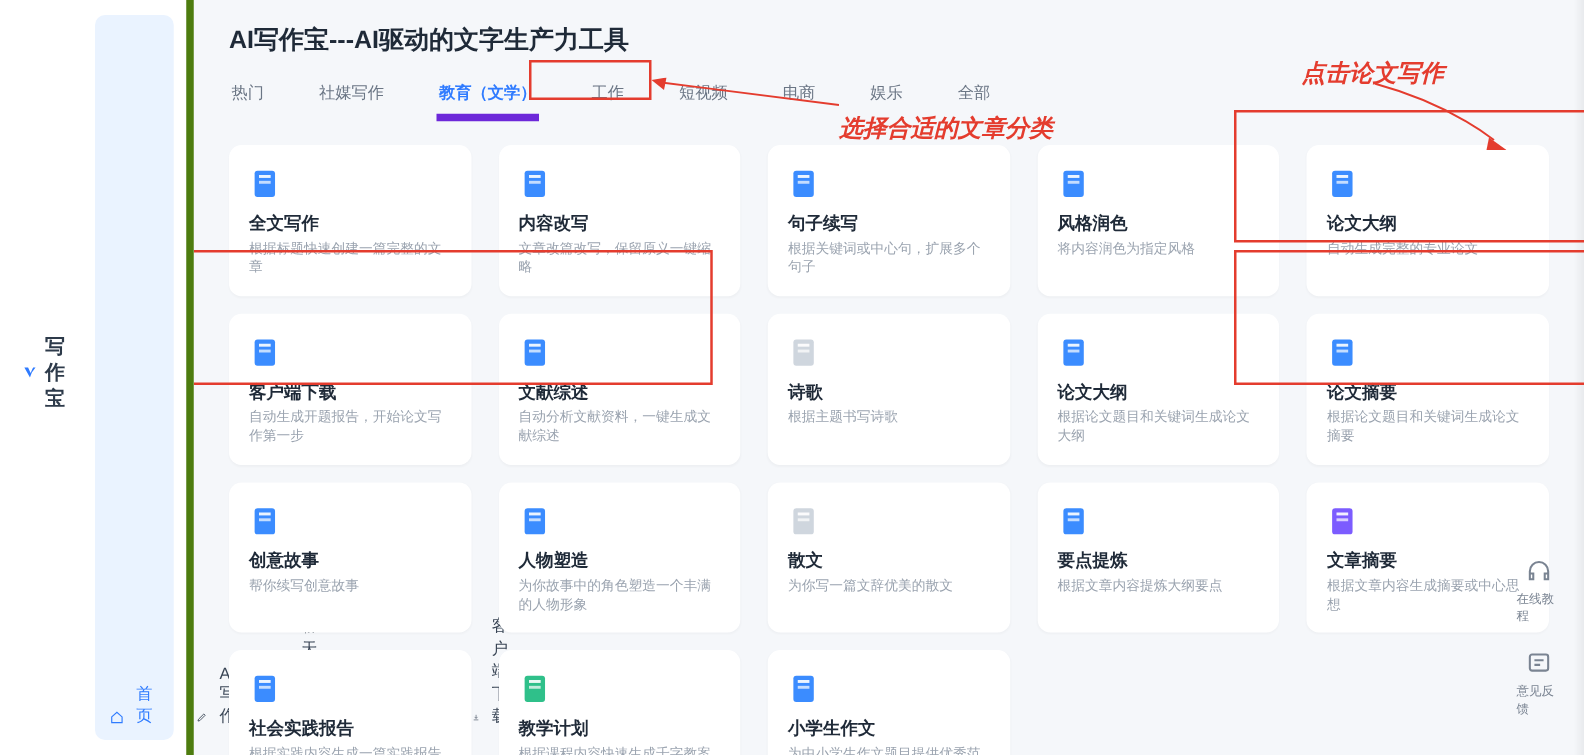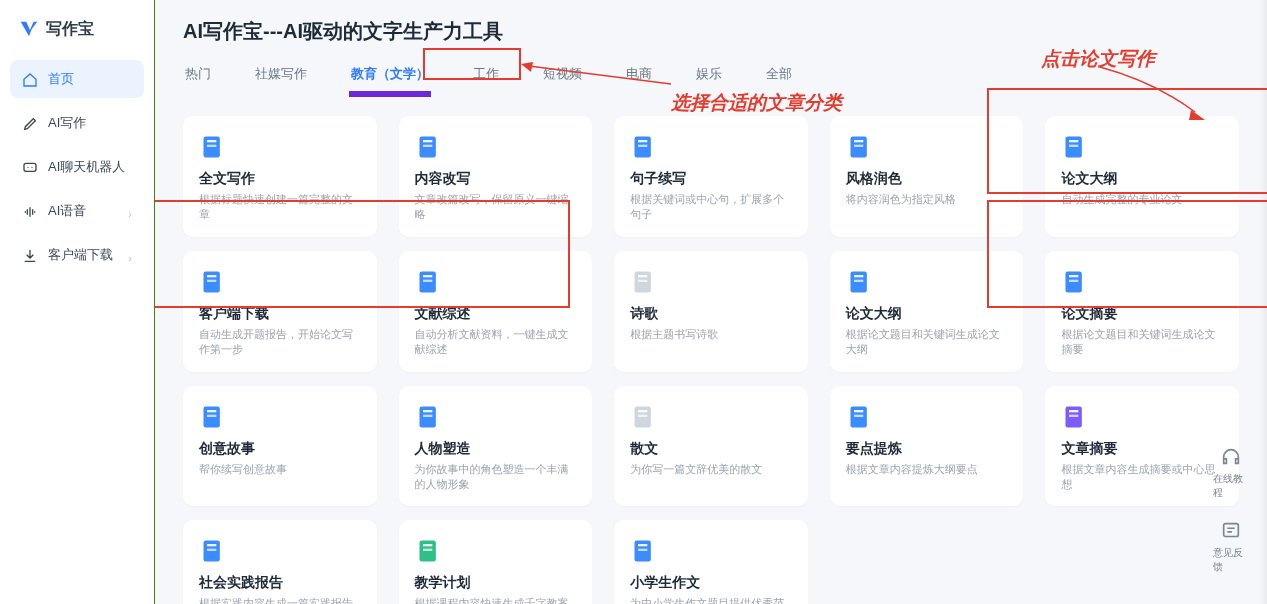--- a/index.html
+++ b/index.html
@@ -1,18 +1,18 @@
 <!DOCTYPE html>
 <html><head>
 <meta charset="utf-8">
 <style>
 * { margin: 0; padding: 0; box-sizing: border-box; }
 body { font-family: -apple-system, "PingFang SC", "Microsoft YaHei", sans-serif; background: #f5f7fa; width: 1267px; height: 604px; overflow: hidden; }
 .app { display: flex; height: 100%; }
-.sidebar { width: 155px; background: #fff; border-right: 1px solid #4d7c0f; padding: 12px 10px; display: flex; flex-direction: column; gap: 6px; }
+.sidebar { width: 155px; background: #fff; border-right: 6px solid #4d7c0f; padding: 12px 10px; display: flex; gap: 6px; }
 .logo { display: flex; align-items: center; gap: 6px; padding: 6px 8px 14px 8px; }
 .logo-icon { width: 22px; height: 22px; }
 .logo-text { font-weight: 700; font-size: 16px; color: #2d3a4a; }
 .nav-item { display: flex; align-items: flex-end; gap: 10px; padding: 10px 12px; border-radius: 8px; font-size: 13px; color: #3a4656; cursor: pointer; position: relative; }
 .nav-item.active { background: #eaf3ff; color: #2f7bff; }
 .nav-item .chev { margin-left: auto; color: #b7c0cc; font-size: 11px; }
 .main { flex: 1; padding: 18px 28px 36px 28px; overflow: auto; position: relative; }
 .title { font-size: 20px; font-weight: 700; color: #1f2a38; margin-bottom: 14px; }
 .tabs { display: flex; gap: 40px; font-size: 13px; color: #6b7685; border-bottom: 1px solid transparent; margin-bottom: 18px; position: relative; }
 .tab { padding: 6px 2px 8px 2px; cursor: pointer; }

